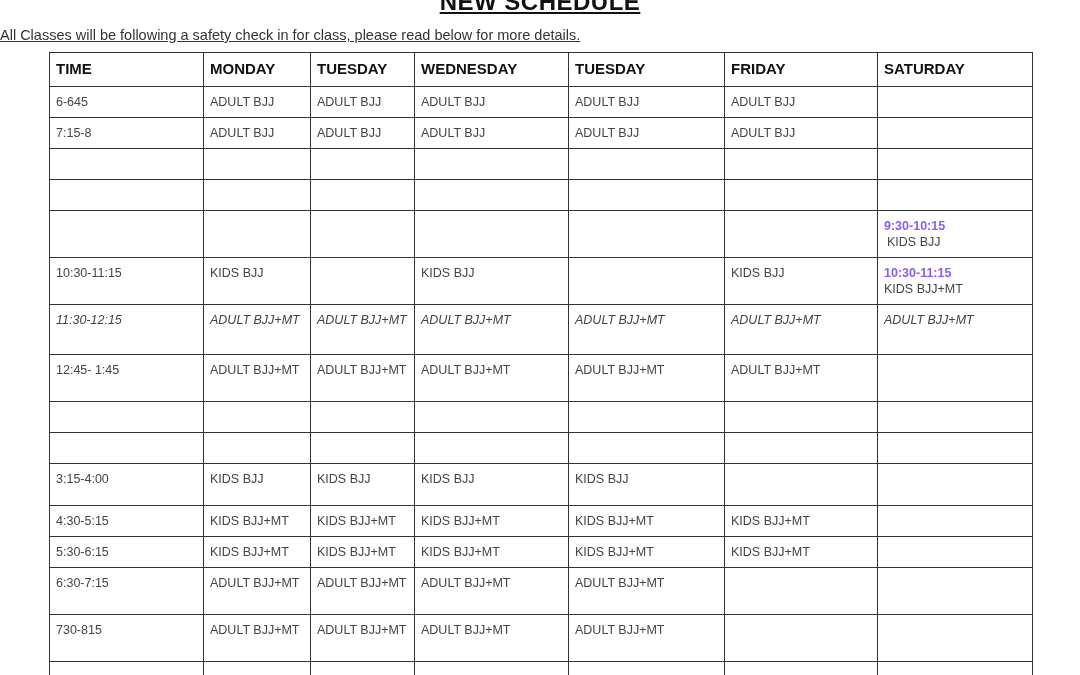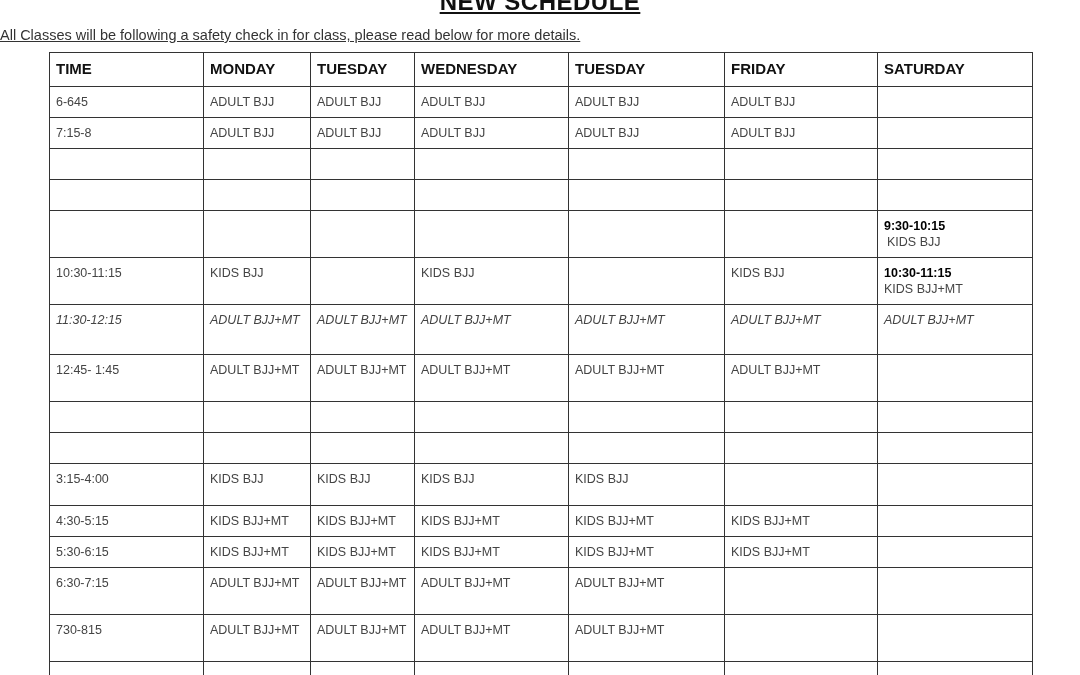--- a/index.html
+++ b/index.html
@@ -3,21 +3,21 @@
 <meta charset="utf-8">
 <style>
   html, body { margin: 0; padding: 0; background: #ffffff; }
   body { width: 1080px; height: 675px; overflow: hidden; position: relative; font-family: "Liberation Sans", sans-serif; color: #222; }
   .title { position: absolute; left: 0; width: 1080px; top: -12px; text-align: center; font-weight: bold; font-size: 24px; text-decoration: underline; color: #111; letter-spacing: 0.5px; }
   .subtitle { position: absolute; left: 0; width: 1080px; top: 27px; text-align: left; font-size: 14.5px; text-decoration: underline; color: #333; }
   table.schedule { position: absolute; left: 49px; top: 52px; border-collapse: collapse; table-layout: fixed; }
   table.schedule th, table.schedule td { border: 1.5px solid #333; vertical-align: top; text-align: left; padding: 7px 6px 0 6px; box-sizing: border-box; }
   table.schedule th { font-weight: bold; font-size: 15px; color: #111; height: 34px; }
   table.schedule td { font-size: 12.5px; color: #444; line-height: 16px; }
-  .cell-time { font-weight: bold; color: #000000; display: block; }
+  .cell-time { font-weight: bold; color: #8b5cf6; display: block; }
   .cell-text { display: block; }
   .sat-indent { padding-left: 3px; }
 </style>
 </head>
 <body>
 
 <div class="title">NEW SCHEDULE</div>
 <div class="subtitle">All Classes will be following a safety check in for class, please read below for more details.</div>
 
 <table class="schedule">

